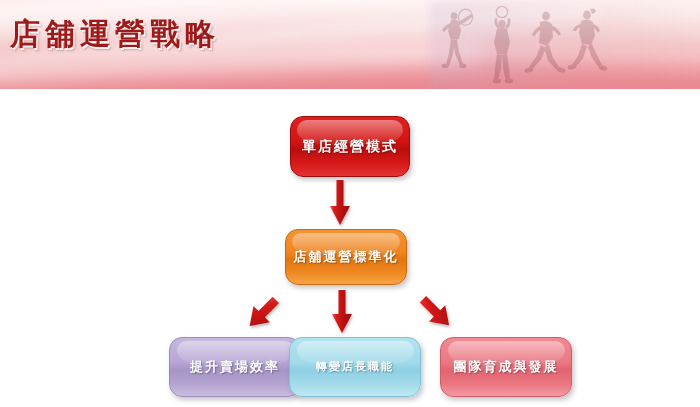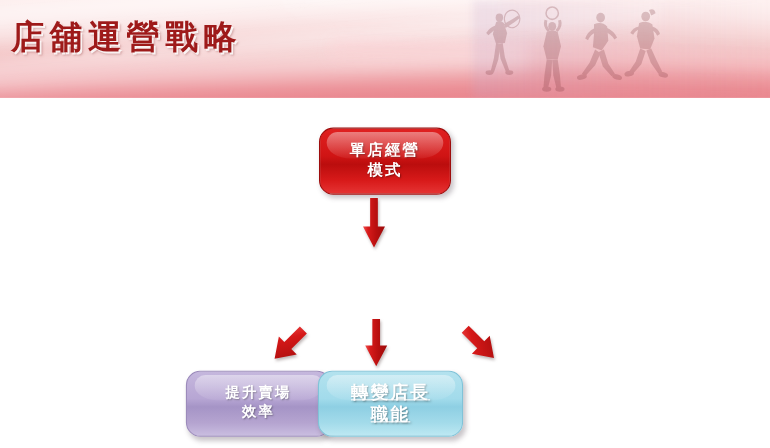--- a/index.html
+++ b/index.html
@@ -62,21 +62,21 @@
   .athletes{position:absolute;left:430px;top:2px;width:180px;height:87px;opacity:0.33;}
   .athletes svg{display:block;}
 
   
   .logo{position:absolute;left:608px;top:16px;width:84px;height:48px;}
   .logo svg{display:block;}
 
   
   .node{
     position:absolute;border-radius:13px;
-    display:flex;flex-direction:column;align-items:center;justify-content:center;
+    display:flex;flex-direction:row;align-items:center;justify-content:center;
     color:#ffffff;font-weight:bold;letter-spacing:2px;line-height:1.28;
     font-family:"DejaVu Serif","Liberation Serif",serif;
     text-shadow:1px 1px 1.5px rgba(0,0,0,0.35);
     box-shadow:2px 3px 5px rgba(90,80,90,0.33);
     text-align:center;
   }
   .node .ln{display:block;white-space:nowrap;}
   .gloss{
     position:absolute;left:5%;top:5%;width:90%;height:40%;
     border-radius:10px 10px 22px 22px/10px 10px 14px 14px;
@@ -94,24 +94,23 @@
     background:linear-gradient(to bottom,#f59333 0%,#ef8521 42%,#e2750f 55%,#f08a22 80%,#f7a348 100%);
     border:1px solid #c96a0c;
   }
   #node-purple{
     left:137px;top:337px;width:130px;height:58px;font-size:13px;
     background:linear-gradient(to bottom,#c5b7dd 0%,#b7a6d4 42%,#a594c6 55%,#b5a4d0 80%,#c9bde0 100%);
     border:1px solid #9c8bbb;
     margin-left:32px;
   }
   #node-cyan{
-    left:289px;top:337px;width:130px;height:58px;font-size:16px;
+    left:289px;top:337px;width:130px;height:58px;font-size:11px;
     background:linear-gradient(to bottom,#b3e2ee 0%,#a2dbeb 42%,#8ecfe3 55%,#a3dbea 80%,#bde8f2 100%);
     border:1px solid #80c3d8;
-    text-decoration:underline;
   }
   #node-pink{
     left:440px;top:337px;width:130px;height:58px;font-size:13px;
     background:linear-gradient(to bottom,#f08a93 0%,#ea7883 42%,#e26470 55%,#ea7782 80%,#f39aa2 100%);
     border:1px solid #d25b67;
   }
 
   
   .arrow{position:absolute;}
   .arrow svg{display:block;filter:drop-shadow(1.5px 2px 1.5px rgba(90,70,70,0.4));}
@@ -190,33 +189,43 @@
     <div class="slide-title">店舖運營戰略</div>
 
   </div>
 
   <div class="node" id="node-red">
     <div class="gloss"></div>
     <span class="ln">單店經營</span>
     <span class="ln">模式</span>
   </div>
 
+  <div class="node" id="node-orange">
+    <div class="gloss"></div>
+    <span class="ln">店舖運營</span>
+    <span class="ln">標準化</span>
+  </div>
 
   <div class="node" id="node-purple">
     <div class="gloss"></div>
     <span class="ln">提升賣場</span>
     <span class="ln">效率</span>
   </div>
 
   <div class="node" id="node-cyan">
     <div class="gloss"></div>
     <span class="ln">轉變店長</span>
     <span class="ln">職能</span>
   </div>
 
+  <div class="node" id="node-pink">
+    <div class="gloss"></div>
+    <span class="ln">團隊</span>
+    <span class="ln">育成與發展</span>
+  </div>
 
   <div class="arrow" id="arrow-red-to-orange">
     <svg width="22" height="46" viewBox="0 0 22 46" xmlns="http://www.w3.org/2000/svg">
       <defs>
         <linearGradient id="agv" x1="0" y1="0" x2="1" y2="0">
           <stop offset="0%" stop-color="#f05050"></stop>
           <stop offset="22%" stop-color="#d81b1b"></stop>
           <stop offset="60%" stop-color="#b80f0f"></stop>
           <stop offset="100%" stop-color="#9d0b0b"></stop>
         </linearGradient>

